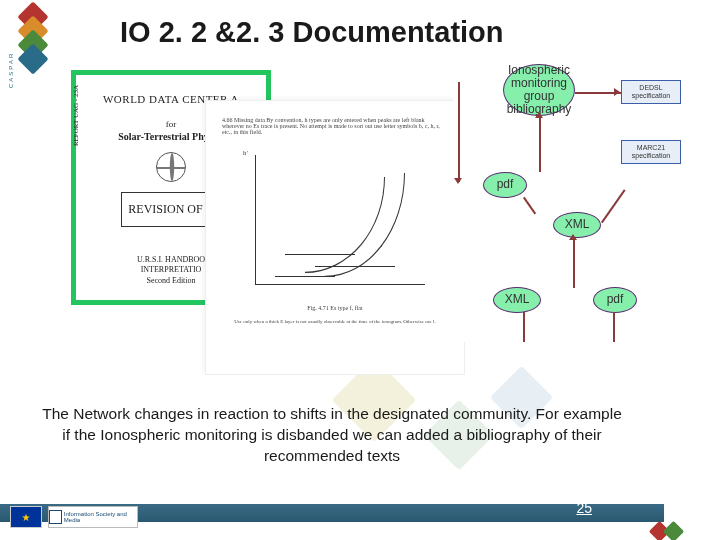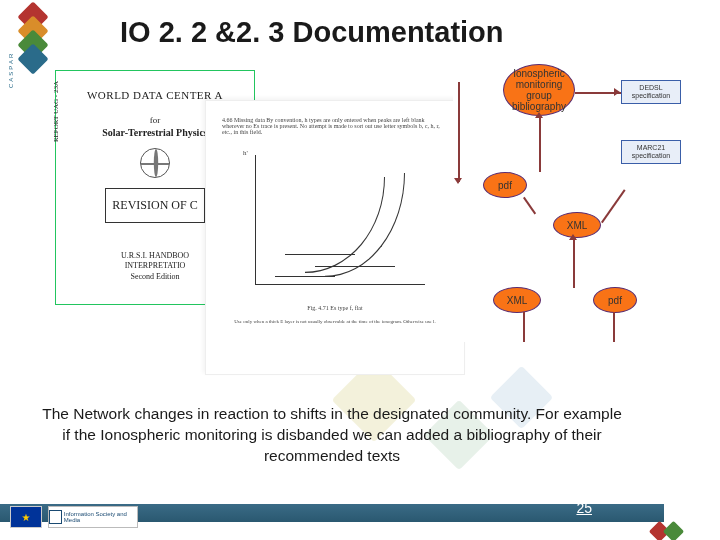--- a/index.html
+++ b/index.html
@@ -50,24 +50,24 @@
   }
   .content {
     position: absolute;
     top: 70px;
     left: 55px;
     width: 630px;
     height: 305px;
   }
   .doc-cover {
     position: absolute;
-    left: 0; top: 0;
+    left: 16px; top: 0;
     width: 200px; height: 235px;
     background: #fff;
-    border: 1px solid #22c55e;
+    border: 5px solid #22c55e;
     padding: 18px 10px;
     font-family: "Times New Roman", serif;
     text-align: center;
     font-size: 9px;
     color: #222;
   }
   .doc-cover .label-side {
     position: absolute;
     left: -4px; top: 10px;
     writing-mode: vertical-rl;
@@ -130,22 +130,22 @@
   .diagram {
     position: absolute;
     left: 398px; top: -8px;
     width: 235px; height: 280px;
     background: #fff;
   }
   .dnode {
     position: absolute;
     border: 1px solid #5a2d72;
     border-radius: 50%;
-    background: #f97316;
-    font-size: 10px;
+    background: #86efac;
+    font-size: 12px;
     color: #333;
     display: flex;
     align-items: center;
     justify-content: center;
     text-align: center;
     padding: 4px;
     line-height: 1.1;
   }
   .drect {
     position: absolute;

